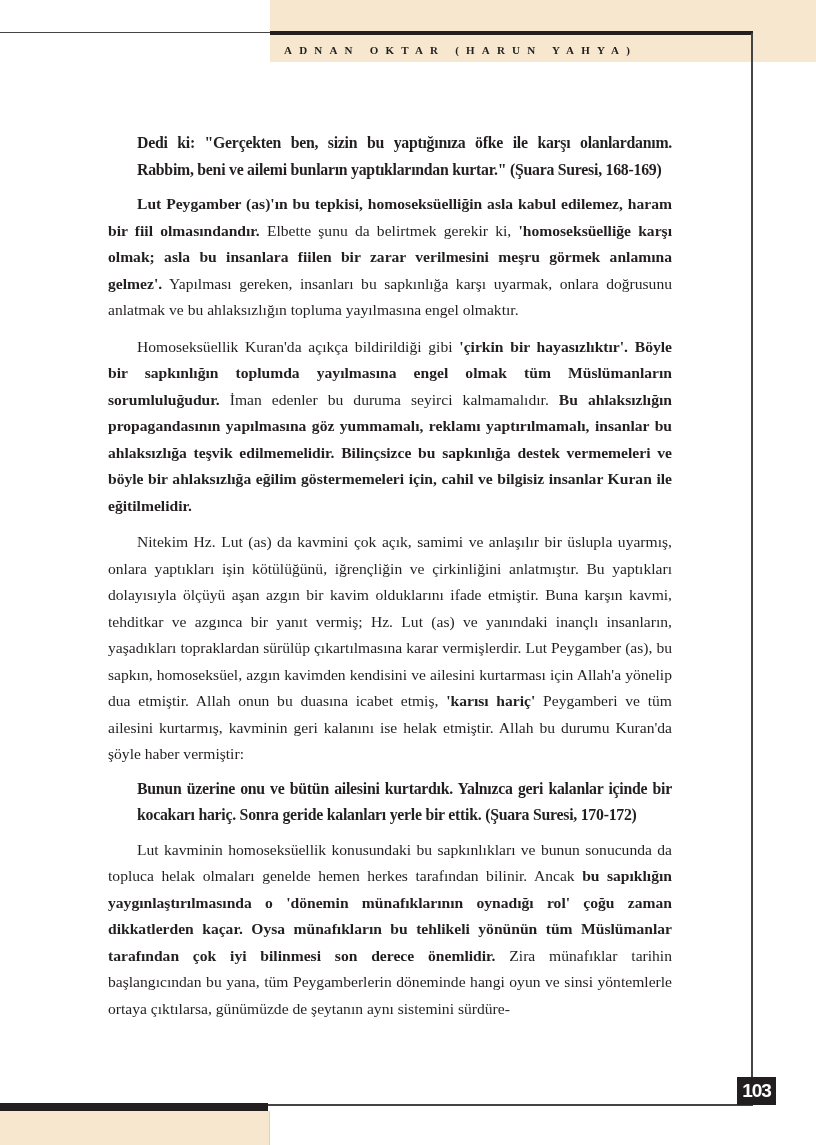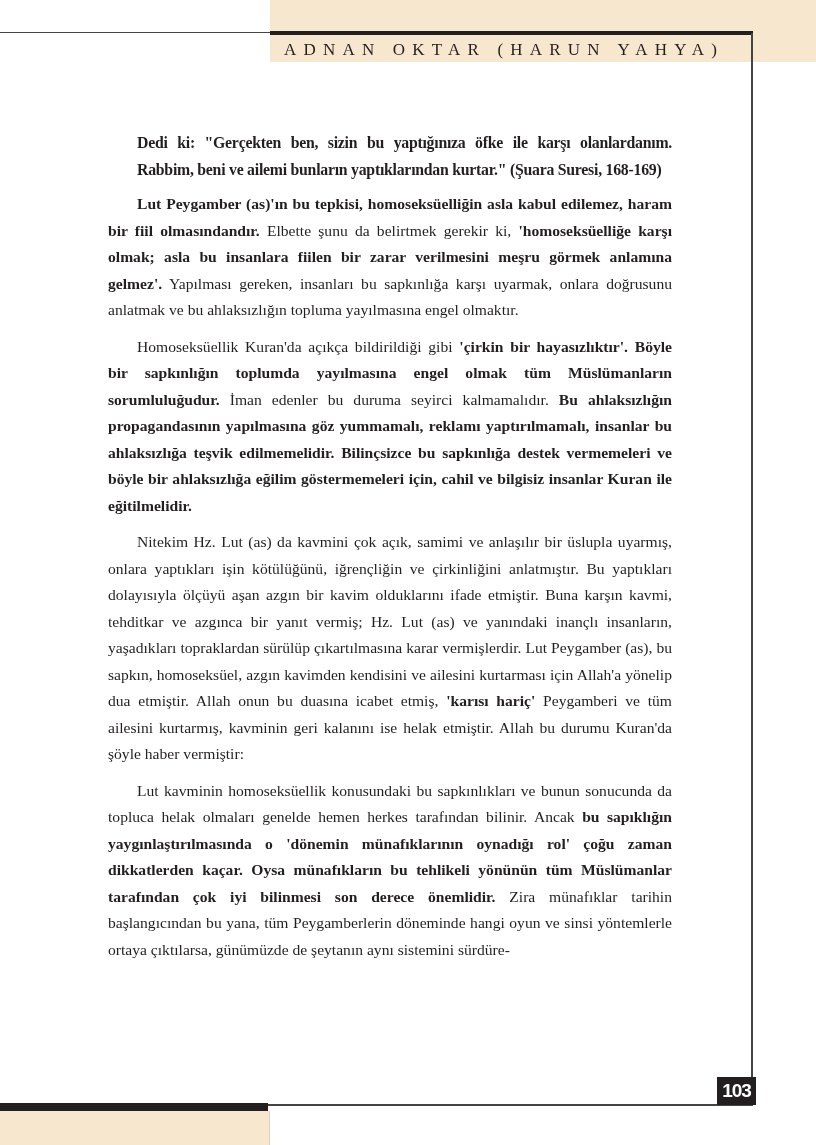--- a/index.html
+++ b/index.html
@@ -16,41 +16,41 @@
   .hdr-thick {
     position: absolute; left: 270px; top: 31px; width: 483px; height: 4px;
     background: #231f20;
   }
   .hdr-thin {
     position: absolute; left: 0; top: 32px; width: 270px; height: 1px;
     background: #444;
   }
   .hdr-title {
     position: absolute; left: 284px; top: 40px; width: 460px; height: 20px;
-    font-size: 17px; letter-spacing: 7.2px; white-space: nowrap;
-    color: #231f20; line-height: 20px;
+    font-size: 11px; letter-spacing: 7.2px; white-space: nowrap;
+    color: #231f20; line-height: 20px; font-weight: bold;
   }
   .right-rule {
     position: absolute; left: 751px; top: 33px; width: 1.5px; height: 1072px;
     background: #444;
   }
   .bottom-thin {
     position: absolute; left: 268px; top: 1104px; width: 485px; height: 1.5px;
     background: #444;
   }
   .bottom-thick {
     position: absolute; left: 0; top: 1103px; width: 268px; height: 8px;
     background: #231f20;
   }
   .bottom-box {
     position: absolute; left: 0; top: 1111px; width: 269px; height: 34px;
     background: #f7e7cf; border-right: 1px solid #ddd2c0;
   }
   .page-num {
-    position: absolute; left: 717px; top: 1077px; width: 39px; height: 28px;
+    position: absolute; left: 737px; top: 1077px; width: 39px; height: 28px;
     background: #231f20; color: #fff;
     font-family: "Liberation Sans", "DejaVu Sans", sans-serif;
     font-weight: bold; font-size: 19px; line-height: 28px; text-align: center;
     letter-spacing: -1px;
   }
   .content {
     position: absolute; left: 108px; top: 130px; width: 564px;
     font-size: 15.6px; line-height: 26.5px; text-align: justify;
   }
   .content p { margin: 0; }
@@ -70,19 +70,20 @@
 <div class="hdr-thin"></div>
 <div class="hdr-thick"></div>
 <div class="hdr-title">ADNAN OKTAR (HARUN YAHYA)</div>
 <div class="right-rule"></div>
 
 <div class="content">
   <p class="quote">Dedi ki: "Gerçekten ben, sizin bu yaptığınıza öfke ile karşı olanlardanım. Rabbim, beni ve ailemi bunların yaptıklarından kurtar." (Şuara Suresi, 168-169)</p>
   <p class="para"><b>Lut Peygamber (as)'ın bu tepkisi, homoseksüelliğin asla kabul edilemez, haram bir fiil olmasındandır.</b><span> Elbette şunu da belirtmek gerekir ki, </span><b>'homoseksüelliğe karşı olmak; asla bu insanlara fiilen bir zarar verilmesini meşru görmek anlamına gelmez'.</b><span> Yapılması gereken, insanları bu sapkınlığa karşı uyarmak, onlara doğrusunu anlatmak ve bu ahlaksızlığın topluma yayılmasına engel olmaktır.</span></p>
   <p class="para"><span>Homoseksüellik Kuran'da açıkça bildirildiği gibi </span><b>'çirkin bir hayasızlıktır'. Böyle bir sapkınlığın toplumda yayılmasına engel olmak tüm Müslümanların sorumluluğudur.</b><span> İman edenler bu duruma seyirci kalmamalıdır. </span><b>Bu ahlaksızlığın propagandasının yapılmasına göz yummamalı, reklamı yaptırılmamalı, insanlar bu ahlaksızlığa teşvik edilmemelidir. Bilinçsizce bu sapkınlığa destek vermemeleri ve böyle bir ahlaksızlığa eğilim göstermemeleri için, cahil ve bilgisiz insanlar Kuran ile eğitilmelidir.</b></p>
   <p class="para"><span>Nitekim Hz. Lut (as) da kavmini çok açık, samimi ve anlaşılır bir üslupla uyarmış, onlara yaptıkları işin kötülüğünü, iğrençliğin ve çirkinliğini anlatmıştır. Bu yaptıkları dolayısıyla ölçüyü aşan azgın bir kavim olduklarını ifade etmiştir. Buna karşın kavmi, tehditkar ve azgınca bir yanıt vermiş; Hz. Lut (as) ve yanındaki inançlı insanların, yaşadıkları topraklardan sürülüp çıkartılmasına karar vermişlerdir. Lut Peygamber (as), bu sapkın, homoseksüel, azgın kavimden kendisini ve ailesini kurtarması için Allah'a yönelip dua etmiştir. Allah onun bu duasına icabet etmiş, </span><b>'karısı hariç'</b><span> Peygamberi ve tüm ailesini kurtarmış, kavminin geri kalanını ise helak etmiştir. Allah bu durumu Kuran'da şöyle haber vermiştir:</span></p>
+  <p class="quote gap">Bunun üzerine onu ve bütün ailesini kurtardık. Yalnızca geri kalanlar içinde bir kocakarı hariç. Sonra geride kalanları yerle bir ettik. (Şuara Suresi, 170-172)</p>
   <p class="para"><span>Lut kavminin homoseksüellik konusundaki bu sapkınlıkları ve bunun sonucunda da topluca helak olmaları genelde hemen herkes tarafından bilinir. Ancak </span><b>bu sapıklığın yaygınlaştırılmasında o 'dönemin münafıklarının oynadığı rol' çoğu zaman dikkatlerden kaçar. Oysa münafıkların bu tehlikeli yönünün tüm Müslümanlar tarafından çok iyi bilinmesi son derece önemlidir.</b><span> Zira münafıklar tarihin başlangıcından bu yana, tüm Peygamberlerin döneminde hangi oyun ve sinsi yöntemlerle ortaya çıktılarsa, günümüzde de şeytanın aynı sistemini sürdüre-</span></p>
 </div>
 
 <div class="bottom-thin"></div>
 <div class="bottom-thick"></div>
 <div class="bottom-box"></div>
 <div class="page-num">103</div>
 
 </body></html>

